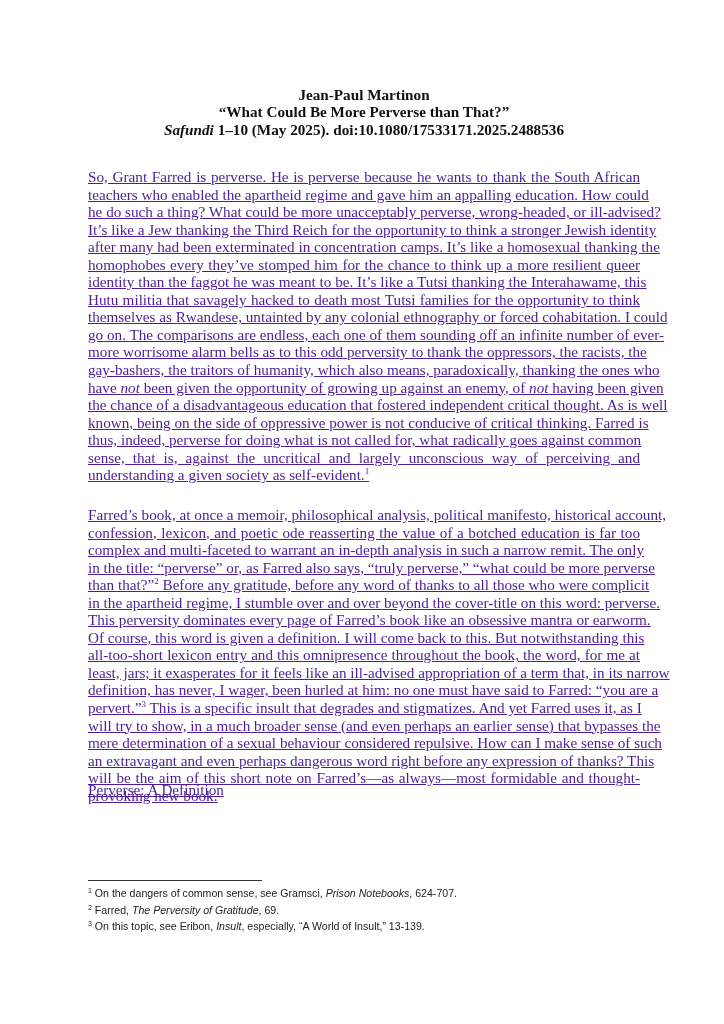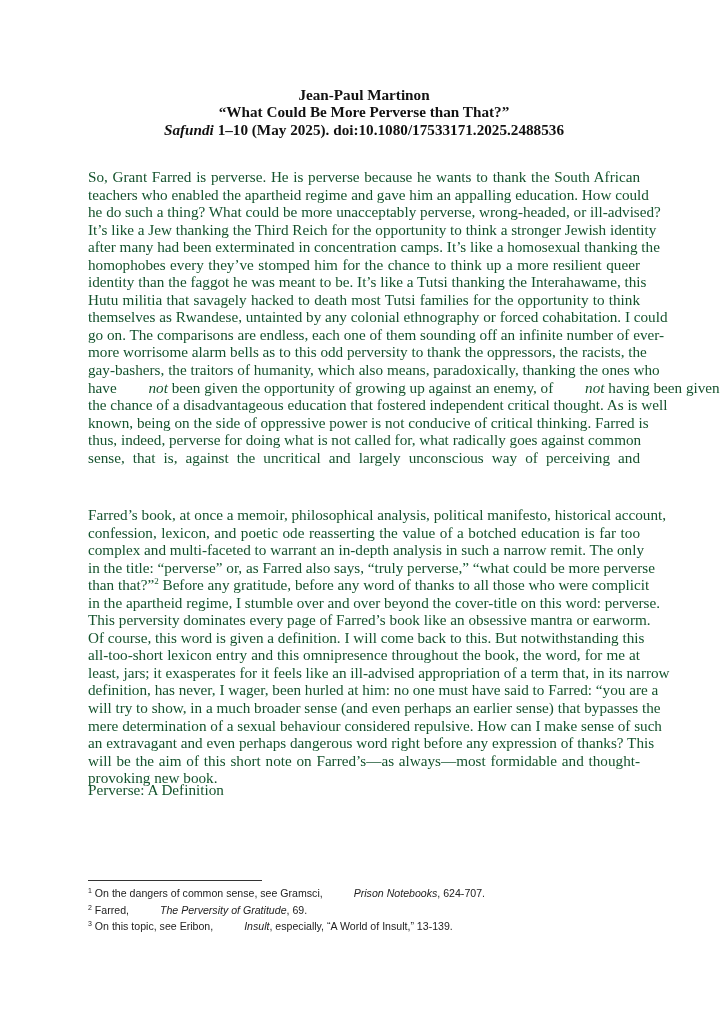--- a/index.html
+++ b/index.html
@@ -8,39 +8,39 @@
     .header {
       position: absolute; left: 88px; width: 552px; top: 86px;
       text-align: center;
       font-family: "Liberation Serif", "DejaVu Serif", serif;
       font-weight: bold; font-size: 15.2px; line-height: 17.4px; color: #111;
     }
     .header .ital { font-style: italic; }
     .body {
       position: absolute; left: 88px; width: 552px;
       font-family: "Liberation Serif", "DejaVu Serif", serif;
-      font-size: 15.2px; line-height: 17.55px; color: #14532d;
+      font-size: 15.2px; line-height: 17.55px; color: #4c1d95; text-decoration: underline;
     }
     .para1 { top: 168px; }
     .para2 { top: 478px; margin-top: 28px; }
     .heading { top: 781px; }
     .line {
       display: block; white-space: nowrap;
       text-align: justify; text-align-last: justify; height: 17.55px;
     }
     .line.last { text-align-last: left; }
     sup { font-size: 9px; line-height: 0; vertical-align: 6px; }
     .footrule { position: absolute; left: 88px; top: 880px; width: 174px; height: 0; border-top: 1px solid #333; }
     .footnotes {
       position: absolute; left: 88px; top: 885px; width: 552px;
       font-family: "Liberation Sans", "DejaVu Sans", sans-serif;
       font-size: 10.6px; line-height: 16.5px; color: #222;
     }
     .footnotes sup { font-size: 7px; vertical-align: 4px; }
-    i, em { font-style: italic; margin-left: 28px; }
+    i, em { font-style: italic; }
   </style>
 </head>
 <body>
 
 <div class="page">
 
   <div class="header">
     <div>Jean-Paul Martinon</div>
     <div>“What Could Be More Perverse than That?”</div>
     <div><span class="ital">Safundi</span><span> 1–10 (May 2025). doi:10.1080/17533171.2025.2488536</span></div>
@@ -57,33 +57,35 @@
       <span class="line">Hutu militia that savagely hacked to death most Tutsi families for the opportunity to think</span>
       <span class="line">themselves as Rwandese, untainted by any colonial ethnography or forced cohabitation. I could</span>
       <span class="line">go on. The comparisons are endless, each one of them sounding off an infinite number of ever-</span>
       <span class="line">more worrisome alarm bells as to this odd perversity to thank the oppressors, the racists, the</span>
       <span class="line">gay-bashers, the traitors of humanity, which also means, paradoxically, thanking the ones who</span>
       <span class="line">have <i>not</i> been given the opportunity of growing up against an enemy, of <i>not</i> having been given</span>
       <span class="line">the chance of a disadvantageous education that fostered independent critical thought. As is well</span>
       <span class="line">known, being on the side of oppressive power is not conducive of critical thinking. Farred is</span>
       <span class="line">thus, indeed, perverse for doing what is not called for, what radically goes against common</span>
       <span class="line">sense, that is, against the uncritical and largely unconscious way of perceiving and</span>
+      <span class="line last">understanding a given society as self-evident.<sup>1</sup></span>
     </div>
   <div class="body para2" id="para2">
       <span class="line">Farred’s book, at once a memoir, philosophical analysis, political manifesto, historical account,</span>
       <span class="line">confession, lexicon, and poetic ode reasserting the value of a botched education is far too</span>
       <span class="line">complex and multi-faceted to warrant an in-depth analysis in such a narrow remit. The only</span>
       <span class="line">in the title: “perverse” or, as Farred also says, “truly perverse,” “what could be more perverse</span>
       <span class="line">than that?”<sup>2</sup> Before any gratitude, before any word of thanks to all those who were complicit</span>
       <span class="line">in the apartheid regime, I stumble over and over beyond the cover-title on this word: perverse.</span>
       <span class="line">This perversity dominates every page of Farred’s book like an obsessive mantra or earworm.</span>
       <span class="line">Of course, this word is given a definition. I will come back to this. But notwithstanding this</span>
       <span class="line">all-too-short lexicon entry and this omnipresence throughout the book, the word, for me at</span>
       <span class="line">least, jars; it exasperates for it feels like an ill-advised appropriation of a term that, in its narrow</span>
       <span class="line">definition, has never, I wager, been hurled at him: no one must have said to Farred: “you are a</span>
+      <span class="line">pervert.”<sup>3</sup> This is a specific insult that degrades and stigmatizes. And yet Farred uses it, as I</span>
       <span class="line">will try to show, in a much broader sense (and even perhaps an earlier sense) that bypasses the</span>
       <span class="line">mere determination of a sexual behaviour considered repulsive. How can I make sense of such</span>
       <span class="line">an extravagant and even perhaps dangerous word right before any expression of thanks? This</span>
       <span class="line">will be the aim of this short note on Farred’s—as always—most formidable and thought-</span>
       <span class="line last">provoking new book.</span>
     </div>
   <div class="body heading">Perverse: A Definition</div>
 
   <div class="footrule"></div>
   <div class="footnotes" id="footnotes">

